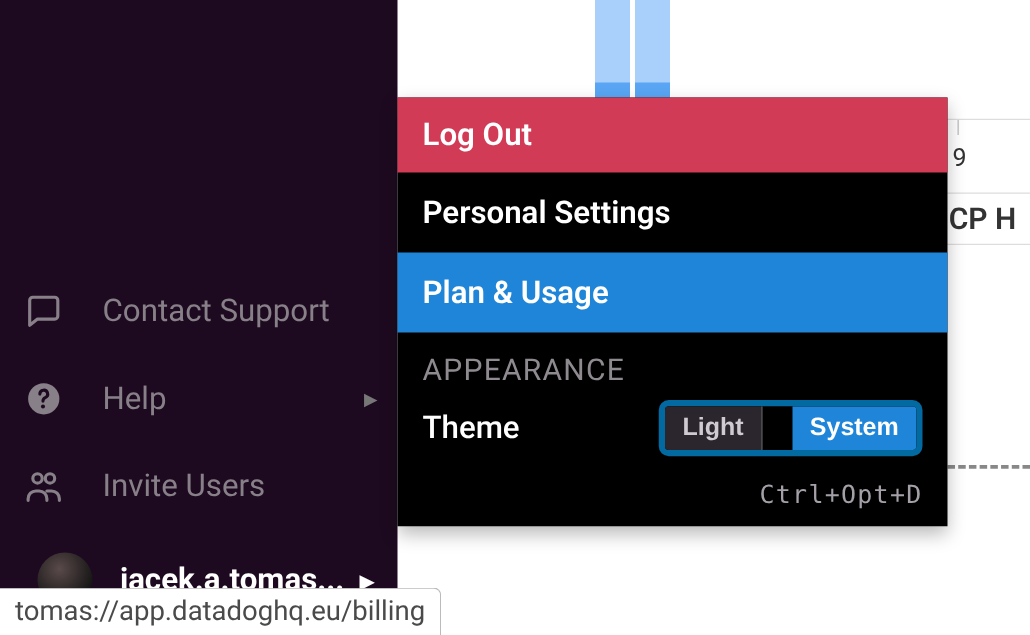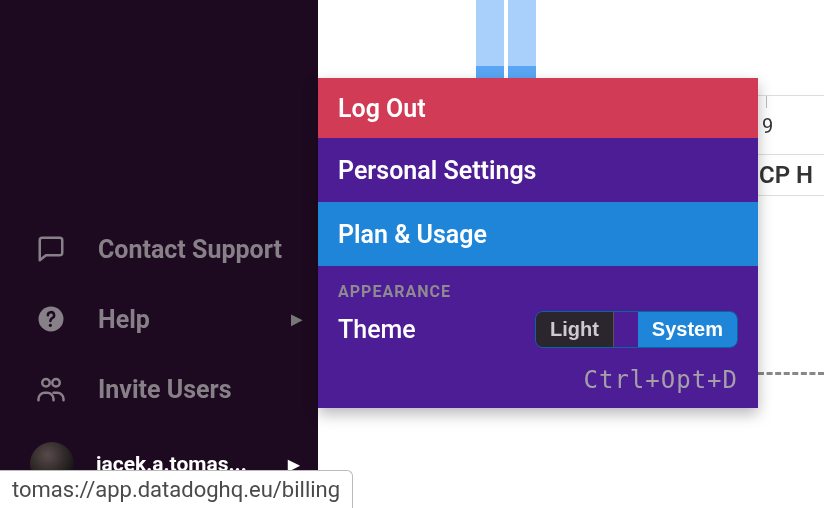--- a/index.html
+++ b/index.html
@@ -15,24 +15,24 @@
   }
   .sidebar .nav-list {
     position: absolute;
     left: 0; right: 0;
     top: 214px;
   }
   .sidebar .nav-item {
     display: flex;
     align-items: center;
     height: 70px;
-    padding-left: 36px;
+    padding-left: 20px;
     color: #888088;
     font-size: 25px;
-    font-weight: 700;
+    font-weight: 400;
     cursor: pointer;
   }
   .sidebar .nav-item .icn {
     width: 40px;
     flex: 0 0 40px;
     display: flex;
     align-items: center;
     justify-content: flex-start;
     color: #888088;
   }
@@ -55,21 +55,21 @@
     color: #fff;
   }
   .sidebar .avatar {
     width: 44px; height: 44px;
     border-radius: 50%;
     background: radial-gradient(circle at 40% 30%, #5a4a4a, #111 75%);
     flex: 0 0 44px;
   }
   .sidebar .user-name {
     margin-left: 22px;
-    font-size: 21px;
+    font-size: 25px;
     font-weight: 700;
     color: #fff;
     white-space: nowrap;
     overflow: hidden;
     text-overflow: ellipsis;
     max-width: 190px;
   }
   .sidebar .user-caret {
     margin-left: auto;
     margin-right: 18px;
@@ -126,76 +126,76 @@
     width: 66px;
     border-top: 3px dashed #888;
   }
 
   
   .popover {
     position: absolute;
     left: 318px;
     top: 78px;
     width: 440px;
-    background: #4c1d95;
+    background: #000000;
     color: #fff;
     font-size: 25px;
     box-shadow: 0 6px 14px rgba(0,0,0,0.28);
   }
   .popover .item {
     display: flex;
     align-items: center;
     height: 64px;
     padding: 0 20px;
     font-weight: 600;
     cursor: pointer;
   }
   .popover .item.logout { background: #d13b55; height: 60px; }
   .popover .item.selected { background: #1f85d8; }
   .popover .section-label {
     padding: 16px 20px 4px 20px;
-    font-size: 16px;
-    font-weight: 700;
+    font-size: 24px;
+    font-weight: 400;
     letter-spacing: 1px;
     color: #8e8a90;
   }
   .popover .theme-row {
     display: flex;
     align-items: center;
     padding: 6px 20px 10px 20px;
   }
   .popover .theme-row .theme-label {
     font-size: 25px;
     font-weight: 500;
     color: #fff;
   }
   .popover .seg {
     margin-left: auto;
     display: flex;
-    border: 1px solid #0369a1;
+    border: 5px solid #0369a1;
     border-radius: 8px;
     overflow: hidden;
   }
   .popover .seg button {
     background: #2b262d;
     color: #cfcad1;
     border: none;
     border-right: 1px solid #555;
     font-size: 20px;
     font-weight: 600;
     padding: 6px 14px;
     cursor: pointer;
   }
   .popover .seg button:last-child { border-right: none; margin-left: 24px; }
   .popover .seg button.active { background: #1f85d8; color: #fff; }
   .popover .shortcut {
     text-align: right;
     padding: 8px 20px 14px 0;
     font-family: "SF Mono", Menlo, Consolas, monospace;
-    font-size: 24px;
+    font-size: 20px;
     color: #a5a0a8;
     letter-spacing: 1px;
   }
 
   
   .status-url {
     position: absolute;
     left: 0;
     bottom: 0;
     background: #fff;

